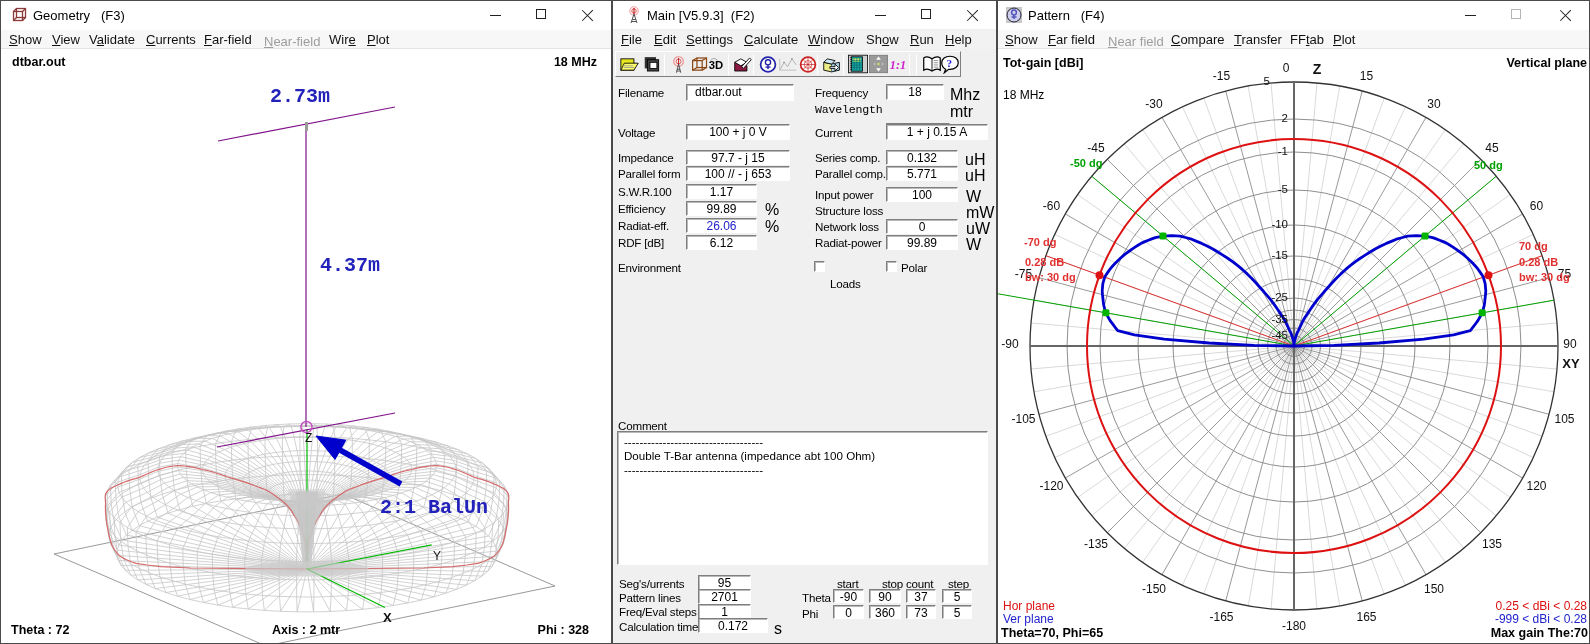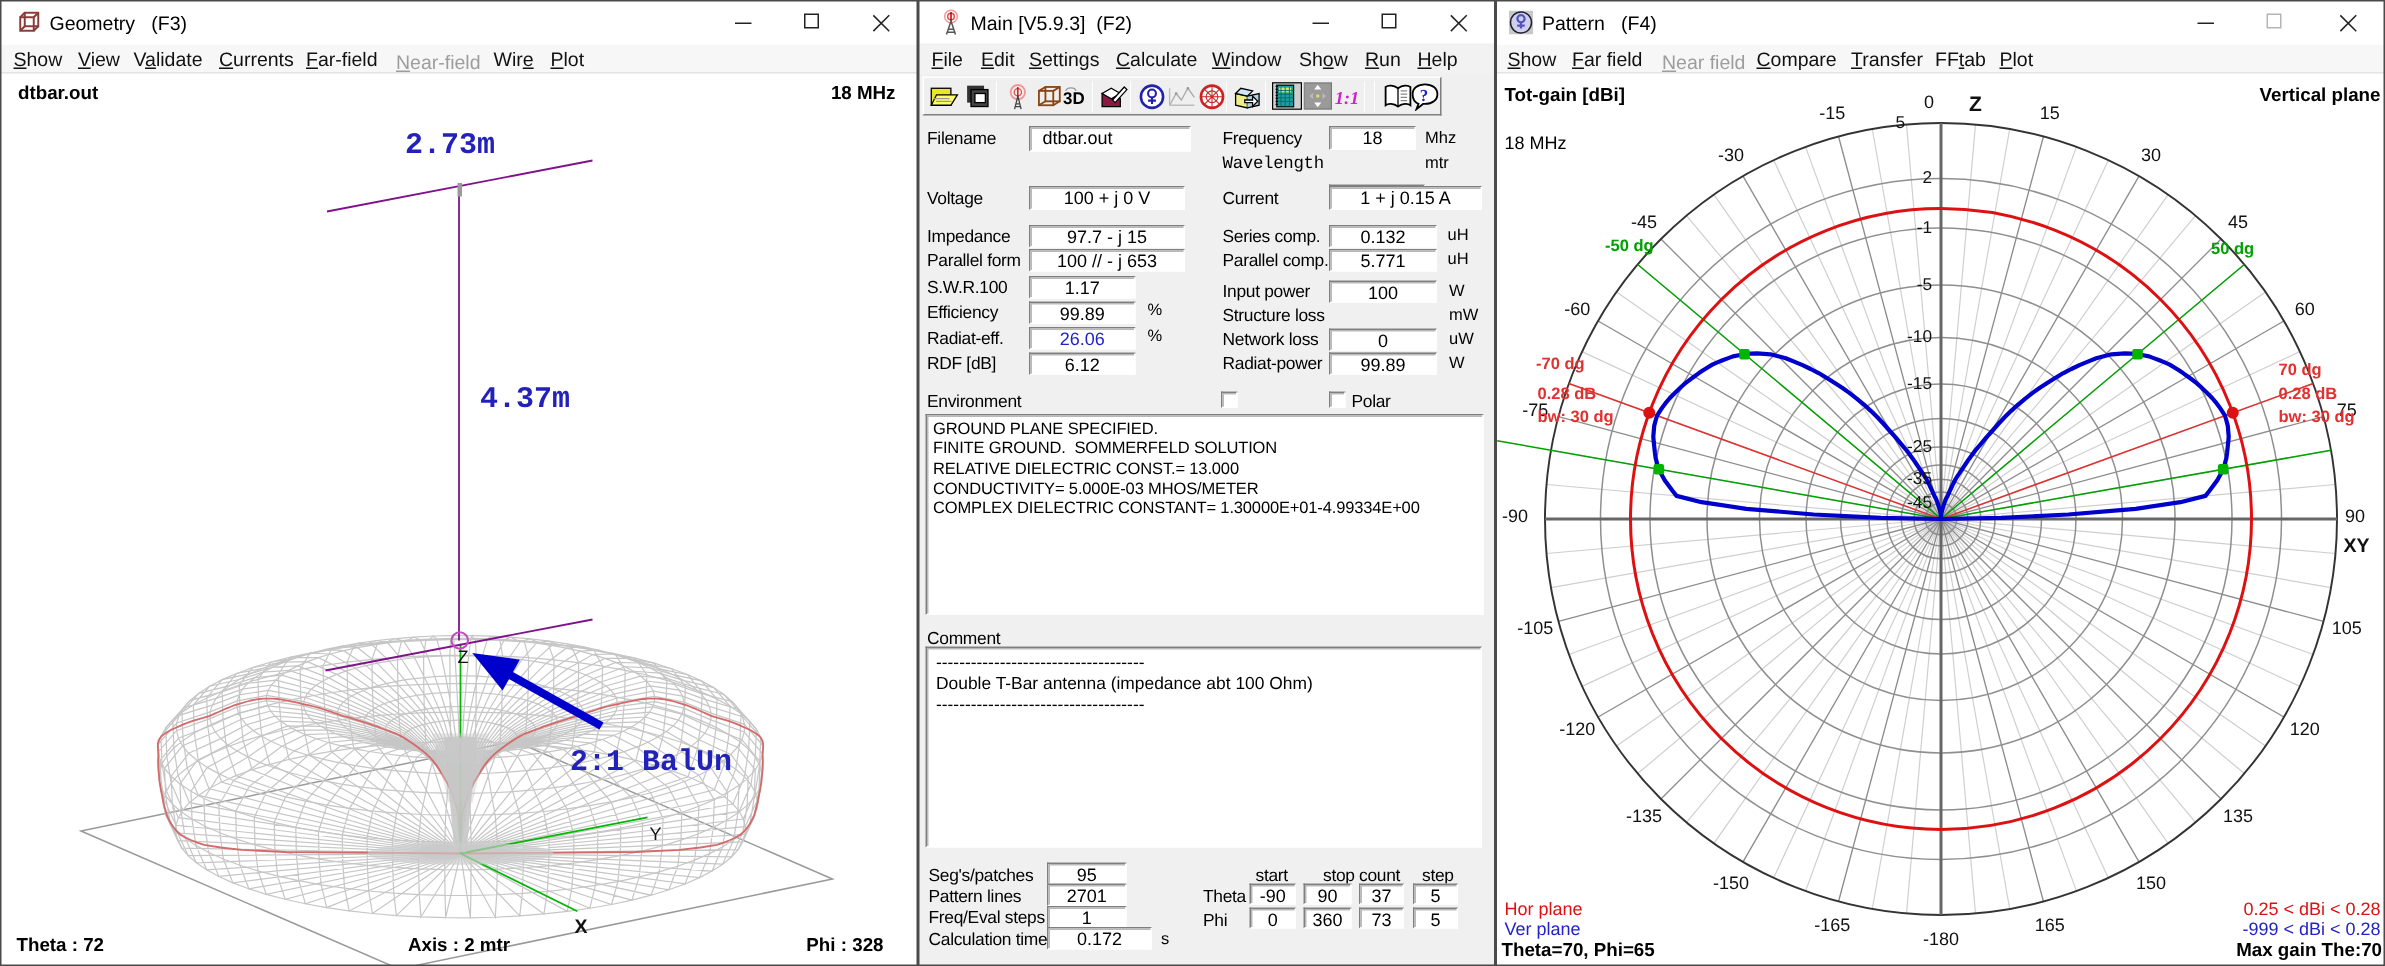--- a/index.html
+++ b/index.html
@@ -11,21 +11,21 @@
 .menu .gr,.gr{color:#9d9d9d}
 .mline{position:absolute;top:48px;left:0;right:0;height:1px;background:#e4e4e4}
 .capbtn{position:absolute;top:0;width:45px;height:29px}
 .ming{position:absolute;left:17px;top:15px;width:11px;height:1px;background:#222}
 .maxg{position:absolute;left:17px;top:9px;width:10px;height:10px;border:1px solid #222}
 .xg{position:absolute;left:17px;top:9px;width:11px;height:11px}
 .xg:before,.xg:after{content:"";position:absolute;left:5px;top:-1px;width:1.2px;height:15px;background:#222}
 .xg:before{transform:rotate(45deg)}.xg:after{transform:rotate(-45deg)}
 .fld{position:absolute;background:#fff;border:1px solid;border-color:#7f7f7f #fff #fff #7f7f7f;box-shadow:inset 1px 1px 0 #b9b9b9;font-size:12px;color:#000;text-align:center;line-height:14px}
 .lbl{position:absolute;font-size:11.6px;letter-spacing:-0.2px;color:#000;white-space:pre}
-.unit{position:absolute;font-size:11px;color:#000}
+.unit{position:absolute;font-size:16px;color:#000}
 .sunk{position:absolute;background:#fff;border:1px solid;border-color:#7f7f7f #fff #fff #7f7f7f;box-shadow:inset 1px 1px 0 #b9b9b9}
 .cb{position:absolute;width:11px;height:11px;background:#fff;border:1px solid;border-color:#7f7f7f #fff #fff #7f7f7f;box-shadow:inset 1px 1px 0 #b9b9b9}
 .bold{font-weight:bold}
 .ico{position:absolute;top:55px;width:20px;height:19px}
 </style></head>
 <body>
 <div class="win" style="left:0;width:612px">
 <div class="tb"></div>
 <svg class="abs" style="left:11px;top:7px" width="16" height="16">
       <g fill="none" stroke="#8b3a3a" stroke-width="1.3">
@@ -246,30 +246,25 @@
 <div class="fld" style="left:273px;top:219px;width:72px;height:15px;">0</div>
 <div class="unit" style="left:353px;top:220px">uW</div>
 <div class="lbl" style="left:202px;top:236px;">Radiat-power</div>
 <div class="fld" style="left:273px;top:235px;width:72px;height:15px;">99.89</div>
 <div class="unit" style="left:353px;top:236px">W</div>
 <div class="lbl" style="left:5px;top:261px;">Environment</div>
 <div class="cb" style="left:201px;top:261px"></div>
 <div class="lbl" style="left:217px;top:277px;">Loads</div>
 <div class="cb" style="left:273px;top:261px"></div>
 <div class="lbl" style="left:288px;top:261px;">Polar</div>
-<div class="sunk" style="left:4px;top:276px;width:372px;height:134px;font-size:11px;line-height:13.35px;padding:3px 0 0 4px;white-space:pre;letter-spacing:-0.1px;text-align:left">GROUND PLANE SPECIFIED.
-FINITE GROUND.  SOMMERFELD SOLUTION
-RELATIVE DIELECTRIC CONST.= 13.000
-CONDUCTIVITY= 5.000E-03 MHOS/METER
-COMPLEX DIELECTRIC CONSTANT= 1.30000E+01-4.99334E+00</div>
 <div class="lbl" style="left:5px;top:419px;">Comment</div>
 <div class="sunk" style="left:4px;top:431px;width:371px;height:134px;font-size:11.6px;line-height:13.9px;padding:3px 0 0 6px;white-space:pre;text-align:left">------------------------------------
 Double T-Bar antenna (impedance abt 100 Ohm)
 ------------------------------------</div>
-<div class="lbl" style="left:6px;top:577px;">Seg's/patches</div>
+<div class="lbl" style="left:6px;top:577px;">Seg's/urrents</div>
 <div class="fld" style="left:85px;top:575px;width:53px;height:15px;">95</div>
 <div class="lbl" style="left:6px;top:591px;">Pattern lines</div>
 <div class="fld" style="left:85px;top:589px;width:53px;height:15px;">2701</div>
 <div class="lbl" style="left:6px;top:605px;">Freq/Eval steps</div>
 <div class="fld" style="left:85px;top:604px;width:53px;height:15px;">1</div>
 <div class="lbl" style="left:6px;top:620px;">Calculation time</div>
 <div class="fld" style="left:85px;top:618px;width:70px;height:15px;">0.172</div>
 <div class="unit" style="left:161px;top:620px">s</div>
 <div class="lbl" style="left:224px;top:577px;">start</div>
 <div class="lbl" style="left:269px;top:577px;">stop</div>

